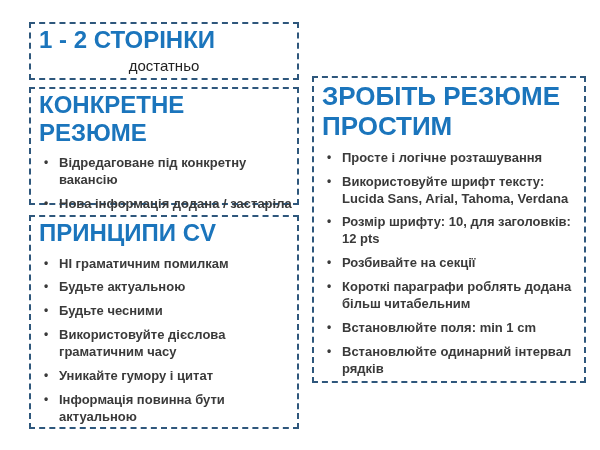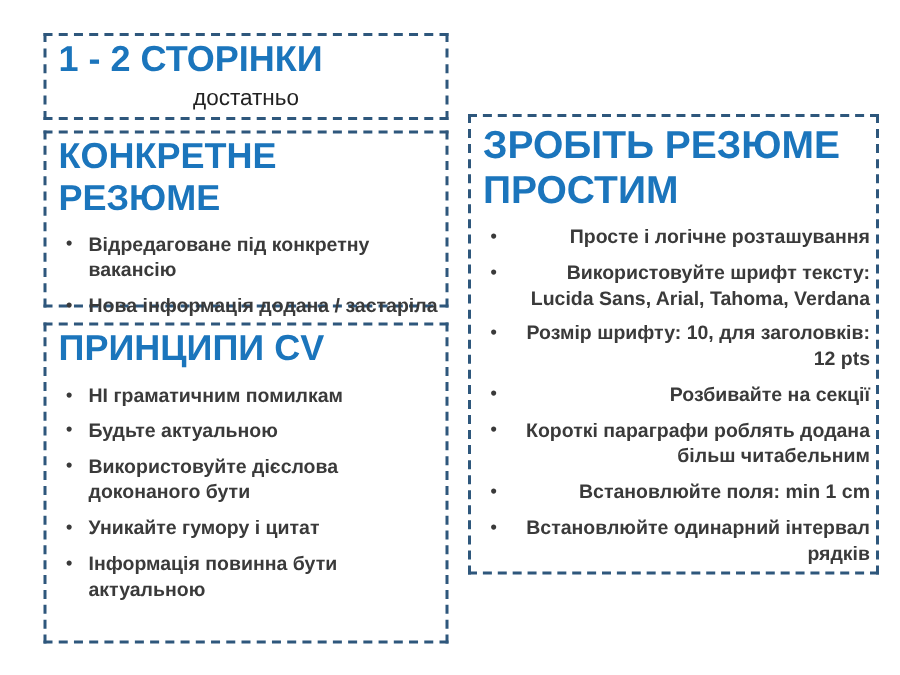--- a/index.html
+++ b/index.html
@@ -64,21 +64,21 @@
     margin-bottom: 7px;
   }
   ul.bullets li::before {
     content: "\2022";
     position: absolute;
     left: 5px;
     top: 0;
     font-size: 12px;
     color: var(--body_text, #3a3a3a);
   }
-  #box-simple ul.bullets { margin-top: 8px; text-align: right; }
+  #box-simple ul.bullets { margin-top: 8px; }
 </style>
 </head>
 <body style="--background: #ffffff; --heading: #1b75bc; --border: #2e577c; --body_text: #3a3a3a; --subtitle_text: #222222;">
 
 <div class="slide">
 
   <section class="box" id="box-pages">
     <h2>1 - 2 СТОРІНКИ</h2>
     <div class="subtitle">достатньо</div>
   </section>
@@ -89,21 +89,22 @@
         <li>Відредаговане під конкретну вакансію</li>
         <li>Нова інформація додана / застаріла видалена</li>
       </ul>
   </section>
 
   <section class="box" id="box-principles">
     <h2>ПРИНЦИПИ CV</h2>
     <ul class="bullets">
         <li>НІ граматичним помилкам</li>
         <li>Будьте актуальною</li>
-        <li>Використовуйте дієслова доконаного бути</li>
+        <li>Будьте чесними</li>
+        <li>Використовуйте дієслова граматичним часу</li>
         <li>Уникайте гумору і цитат</li>
         <li>Інформація повинна бути актуальною</li>
       </ul>
   </section>
 
   <section class="box" id="box-simple">
     <h2>ЗРОБІТЬ РЕЗЮМЕ ПРОСТИМ</h2>
     <ul class="bullets">
         <li>Просте і логічне розташування</li>
         <li>Використовуйте шрифт тексту: Lucida Sans, Arial, Tahoma, Verdana</li>

